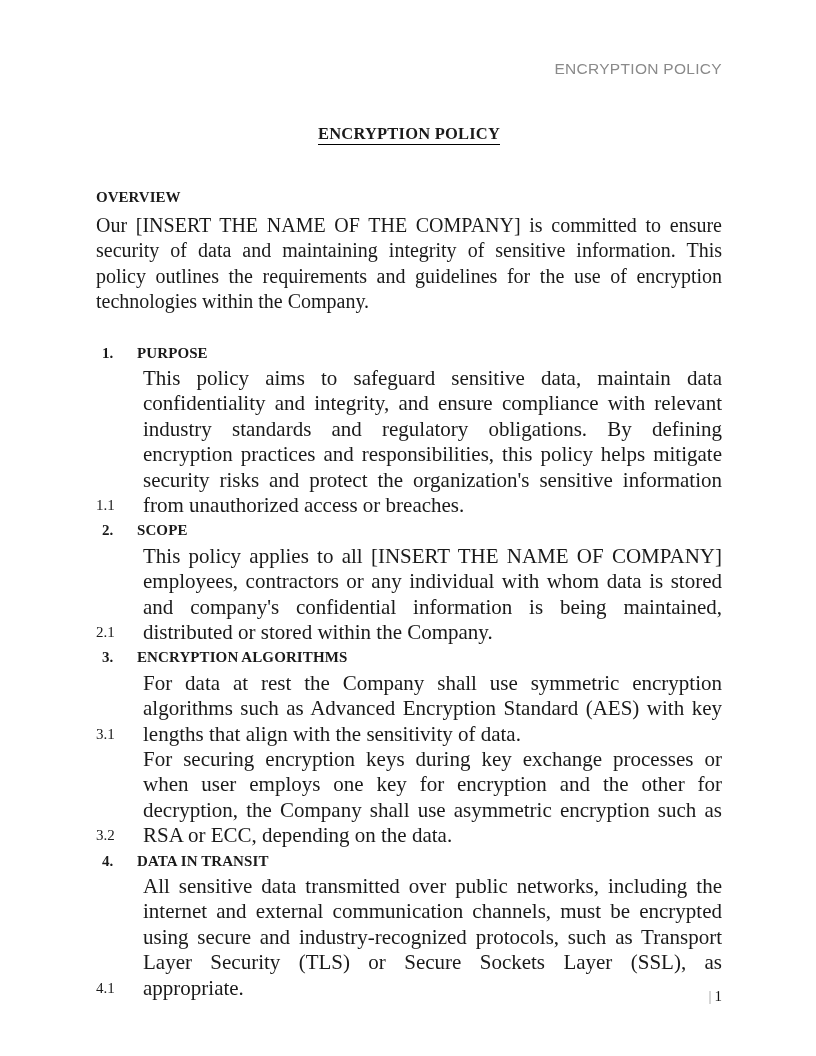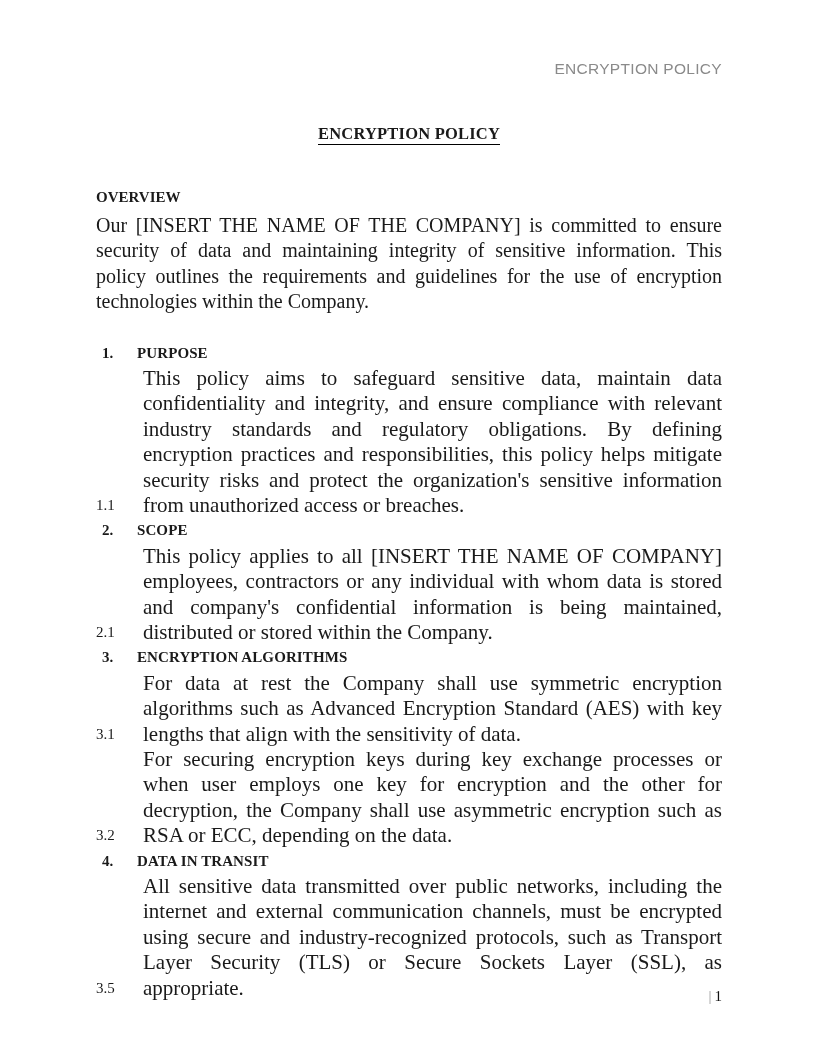--- a/index.html
+++ b/index.html
@@ -184,21 +184,21 @@
         <span class="ctext">For securing encryption keys during key exchange processes or when user employs one key for encryption and the other for decryption, the Company shall use asymmetric encryption such as RSA or ECC, depending on the data.</span>
       </div>
     </div>
 
     <div class="section-group">
       <div class="num-heading">
         <span class="num">4.</span>
         <span class="htext">DATA IN TRANSIT</span>
       </div>
       <div class="clause">
-        <span class="cnum">3.5</span>
+        <span class="cnum">4.1</span>
         <span class="ctext">All sensitive data transmitted over public networks, including the internet and external communication channels, must be encrypted using secure and industry-recognized protocols, such as Transport Layer Security (TLS) or Secure Sockets Layer (SSL), as appropriate.</span>
       </div>
     </div>
 
   </div>
 
   <div class="page-footer">
     <span class="bar">|</span><span>1</span>
   </div>
 

